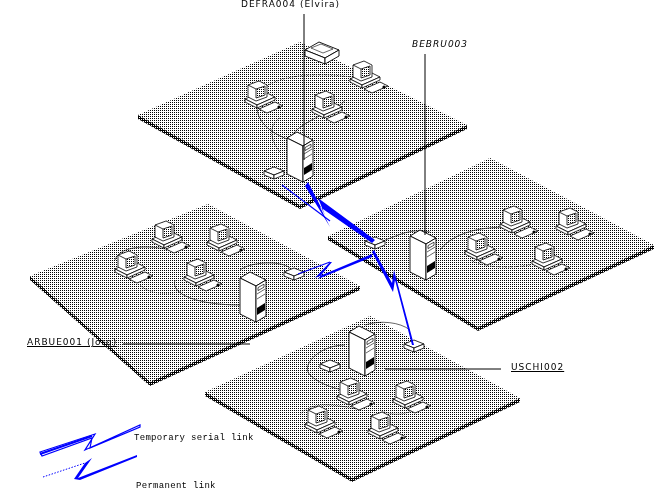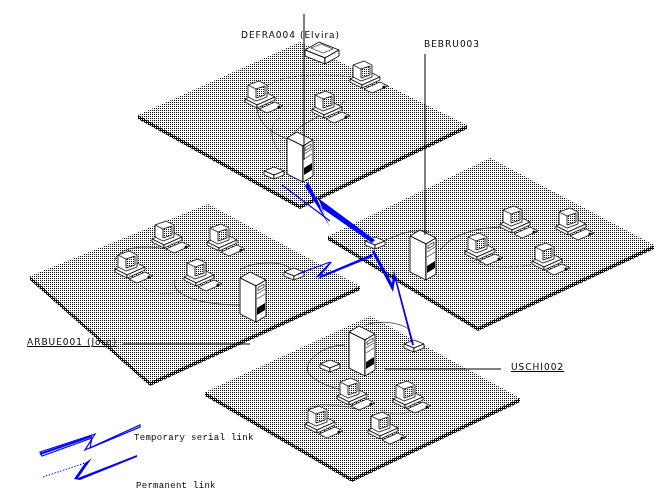--- a/index.html
+++ b/index.html
@@ -154,18 +154,18 @@
   <g>
     <polygon points="40,452 95,434 85,450 140,425 140,427 90,448 92,438 42,456" fill="none" stroke="#0000ff" stroke-width="1.2"></polygon>
     <line x1="40" y1="454" x2="92" y2="436" stroke="#0000ff" stroke-width="2"></line>
   </g>
   <g>
     <line x1="43" y1="477" x2="85" y2="463" stroke="#0000ff" stroke-width="1" stroke-dasharray="1.5,1.5"></line>
     <polygon points="85,463 92,458 78,478 137,455 137,457 80,480 74,479" fill="#0000ff"></polygon>
   </g>
 </svg>
 
-<div class="lbl" style="left:241px; top:-1px;margin-top:31px;">DEFRA004 (Elvira)</div>
-<div class="lbl" style="left:424px; top:39px;">BEBRU003</div>
+<div class="lbl" style="left:241px; top:-1px;">DEFRA004 (Elvira)</div>
+<div class="lbl" style="left:412px; top:39px;font-style:italic;">BEBRU003</div>
 <div class="lbl" style="left:27px; top:337px;text-decoration:underline;">ARBUE001 (Jorg)</div>
 <div class="lbl" style="left:511px; top:362px;text-decoration:underline;">USCHI002</div>
 <div class="leg" style="left:134px; top:433px;">Temporary serial link</div>
 <div class="leg" style="left:136px; top:481px;">Permanent link</div>
 
 </body></html>

